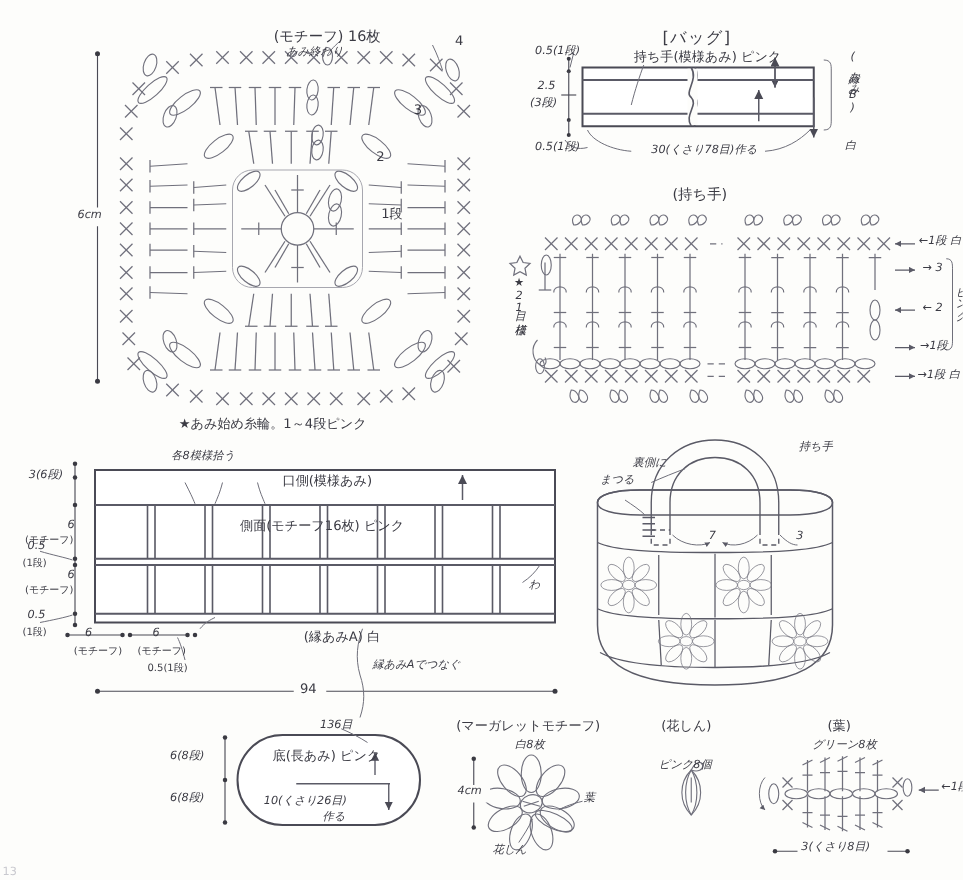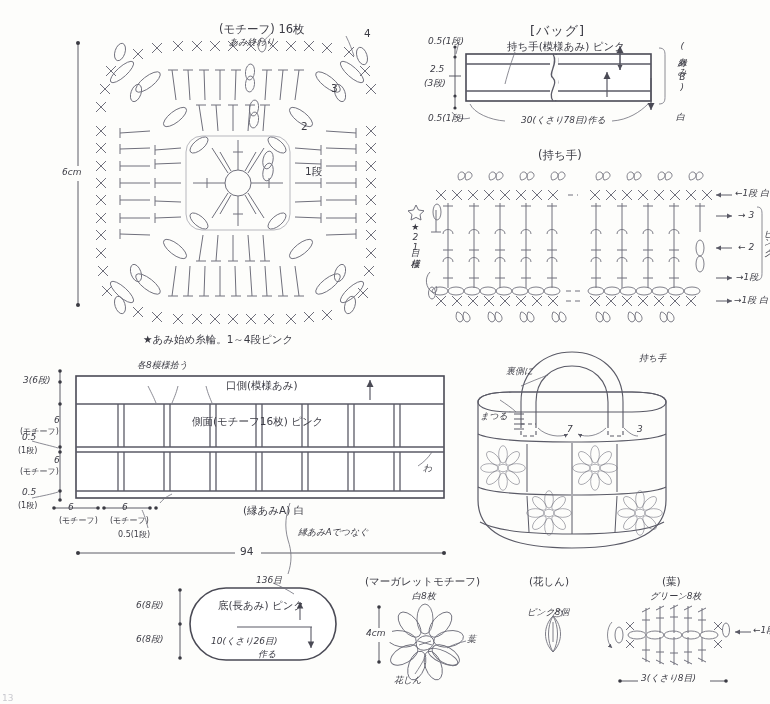--- a/index.html
+++ b/index.html
@@ -961,21 +961,21 @@
 <div class="t sm" style="left:423px;top:463px;">わ</div>
 <div class="t sm" style="left:68px;top:502px;">6</div>
 <div class="t xs" style="left:59px;top:516px;">(モチーフ)</div>
 <div class="t sm" style="left:122px;top:502px;">6</div>
 <div class="t xs" style="left:110px;top:516px;">(モチーフ)</div>
 <div class="t xs" style="left:118px;top:530px;">0.5(1段)</div>
 <div class="t" style="left:240px;top:545px;">94</div>
 
 <div class="t sm" style="left:616px;top:353px;margin-left:23px;">持ち手</div>
 <div class="t sm" style="left:478px;top:366px;margin-left:28px;">裏側に</div>
-<div class="t sm" style="left:480px;top:379px;margin-top:32px;">まつる</div>
+<div class="t sm" style="left:480px;top:379px;">まつる</div>
 <div class="t sm" style="left:567px;top:424px;">7</div>
 <div class="t sm" style="left:637px;top:424px;">3</div>
 
 <div class="t sm" style="left:256px;top:575px;">136目</div>
 <div class="t" style="left:218px;top:599px;">底(長あみ) ピンク</div>
 <div class="t sm" style="left:211px;top:636px;">10(くさり26目)</div>
 <div class="t sm" style="left:258px;top:649px;">作る</div>
 <div class="t sm" style="left:136px;top:600px;">6(8段)</div>
 <div class="t sm" style="left:136px;top:634px;">6(8段)</div>
 

